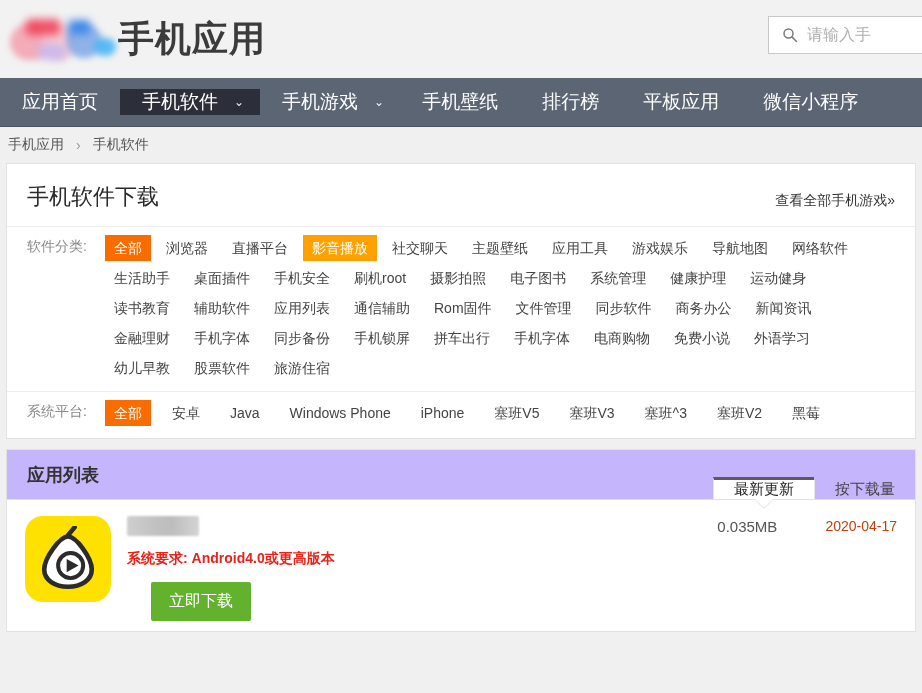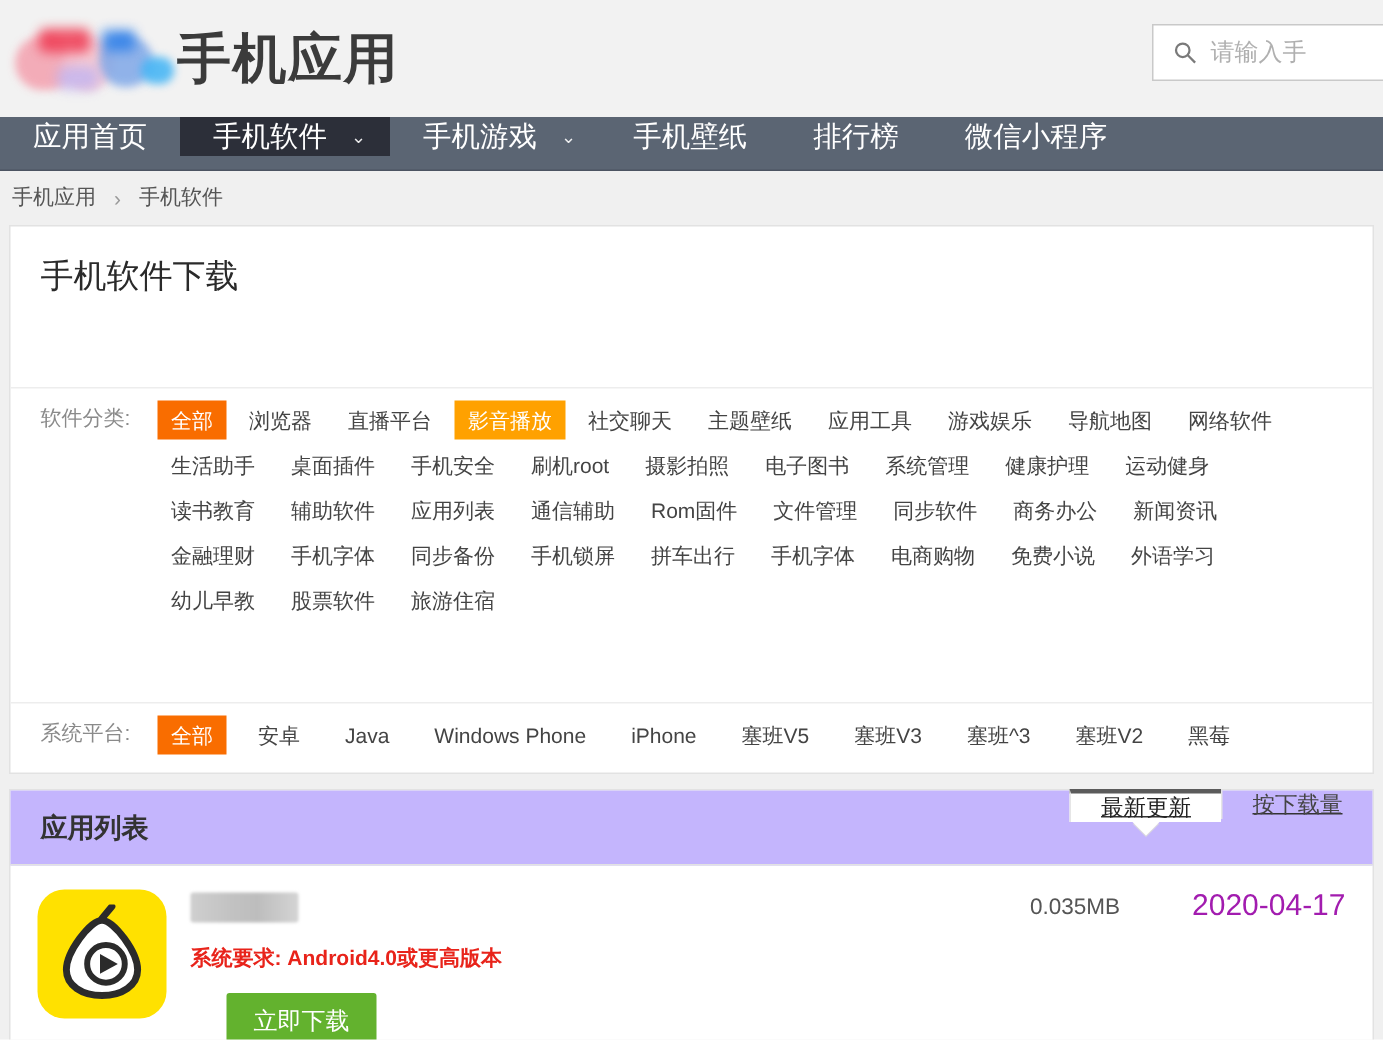--- a/index.html
+++ b/index.html
@@ -38,22 +38,22 @@
     position: absolute; right: -46px; top: 16px;
     width: 200px; height: 38px;
     border: 1px solid #c9c9c9; background: #fff;
     display: flex; align-items: center; padding-left: 12px;
   }
   .search-icon { width: 18px; height: 18px; flex: 0 0 18px; margin-right: 8px; }
   .search-ph { color: #b0b0b0; font-size: 16px; white-space: nowrap; }
 
   
   .nav {
-    height: 36px; background: #5b6573;
-    display: flex; align-items: flex-start;
+    height: 49px; background: #5b6573;
+    display: flex; align-items: center;
     border-bottom: 1px solid #4c5462;
   }
   .nav-item {
     display: flex; align-items: center; justify-content: center;
     color: #fff; font-size: 19px; padding: 0 22px;
     cursor: pointer; white-space: nowrap;
   }
   .nav-item.active { background: #2c2f39; }
   .nav-item .caret { margin-left: 16px; font-size: 12px; opacity:.9; }
   .nav-item.has-caret { padding-right: 16px; }
@@ -76,21 +76,20 @@
     padding: 18px 20px 14px 20px;
     gap: 12px;
   }
   .panel-title { font-size: 22px; color: #2a2a2a; font-weight: normal; }
   .all-link { font-size: 14px; color: #333; text-decoration: none; cursor:pointer; padding-top: 10px;}
 
   .filter-row {
     display: flex; align-items: flex-start;
     padding: 0 20px;
     border-top: 1px solid #ededed;
-    margin-top: 45px;
   }
   .filter-label {
     flex: 0 0 78px; font-size: 14px; color: #8a8a8a;
     padding-top: 12px; line-height: 1;
   }
   .chips { display: flex; flex-wrap: wrap; padding: 6px 0 10px 0; flex: 1 1 auto; }
   .chip {
     font-size: 14px; color: #444; cursor: pointer;
     padding: 4px 9px; margin: 2px 6px 2px 0;
     white-space: nowrap; text-decoration: none; line-height: 18px;
@@ -106,21 +105,21 @@
   .list-head {
     height: 50px; background: #c4b5fd;
     border-bottom: 1px solid #e2e2e2;
     display: flex; align-items: stretch; justify-content: space-between;
     position: relative;
   }
   .list-head-title {
     font-size: 18px; font-weight: bold; color:#333;
     display:flex; align-items:center; padding-left: 20px;
   }
-  .sort-tabs { display: flex; align-items: flex-start; text-decoration: underline; }
+  .sort-tabs { display: flex; align-items: flex-end; }
   .sort-tab {
     display:flex; align-items:center; justify-content:center;
     font-size: 15px; color:#444; padding: 0 20px;
     border-left: 1px solid #e6e6e6; cursor:pointer;
     background: transparent; position: relative;
   }
   .sort-tab.active {
     background:#fff; color:#222;
     border-top: 3px solid #5b5b5b;
     margin-top: -1px;
@@ -139,21 +138,21 @@
   }
   .app-main { flex: 1 1 auto; padding-left: 16px; min-width:0; }
   .app-line1 { display:flex; align-items:center; justify-content: space-between; }
   .app-name-redacted {
     width: 72px; height: 20px; border-radius: 2px;
     background: linear-gradient(90deg,#cfcfcf 0%, #c2c2c2 38%, #bdbdbd 62%, #d4d4d4 100%);
     filter: blur(1.2px);
   }
   .meta { display:flex; align-items:center; }
   .meta-size { font-size: 15px; color:#555; }
-  .meta-date { font-size: 20px; color:#a21caf; margin-left: 48px; }
+  .meta-date { font-size: 14px; color:#c2410c; margin-left: 48px; }
   .req { font-size: 14px; color:#e8231a; margin-top: 14px; font-weight: bold; }
   .req .req-val { font-weight: bold; }
   .desc-wrap { display:flex; align-items:flex-start; margin-top: 8px; }
   .desc {
     flex: 1 1 auto; font-size: 14px; color:#a8a8a8; line-height: 24px;
     max-height: 48px; overflow: hidden;
   }
   .dl-btn {
     flex: 0 0 auto; margin-left: 24px; margin-top: 6px;
     background: #63b22e; color:#fff; font-size: 16px;
@@ -198,33 +197,37 @@
     <span>手机游戏</span>
     <span class="caret">⌄</span>
   </div>
   <div class="nav-item">
     <span>手机壁纸</span>
   </div>
   <div class="nav-item">
     <span>排行榜</span>
   </div>
   <div class="nav-item">
+    <span>平板应用</span>
+  </div>
+  <div class="nav-item">
     <span>微信小程序</span>
   </div>
 </div>
 
 <div class="crumb">
   <a>手机应用</a>
   <span class="sep">›</span>
   <a>手机软件</a>
 </div>
 
 <div class="panel">
   <div class="panel-top">
     <div class="panel-title">手机软件下载</div>
+    <a class="all-link">查看全部手机游戏»</a>
   </div>
 
   <div class="filter-row">
     <div class="filter-label">软件分类:</div>
     <div class="chips cat-wrap" id="cat-chips">
         <a class="chip sel-a">全部</a>
         <a class="chip">浏览器</a>
         <a class="chip">直播平台</a>
         <a class="chip sel-b">影音播放</a>
         <a class="chip">社交聊天</a>

